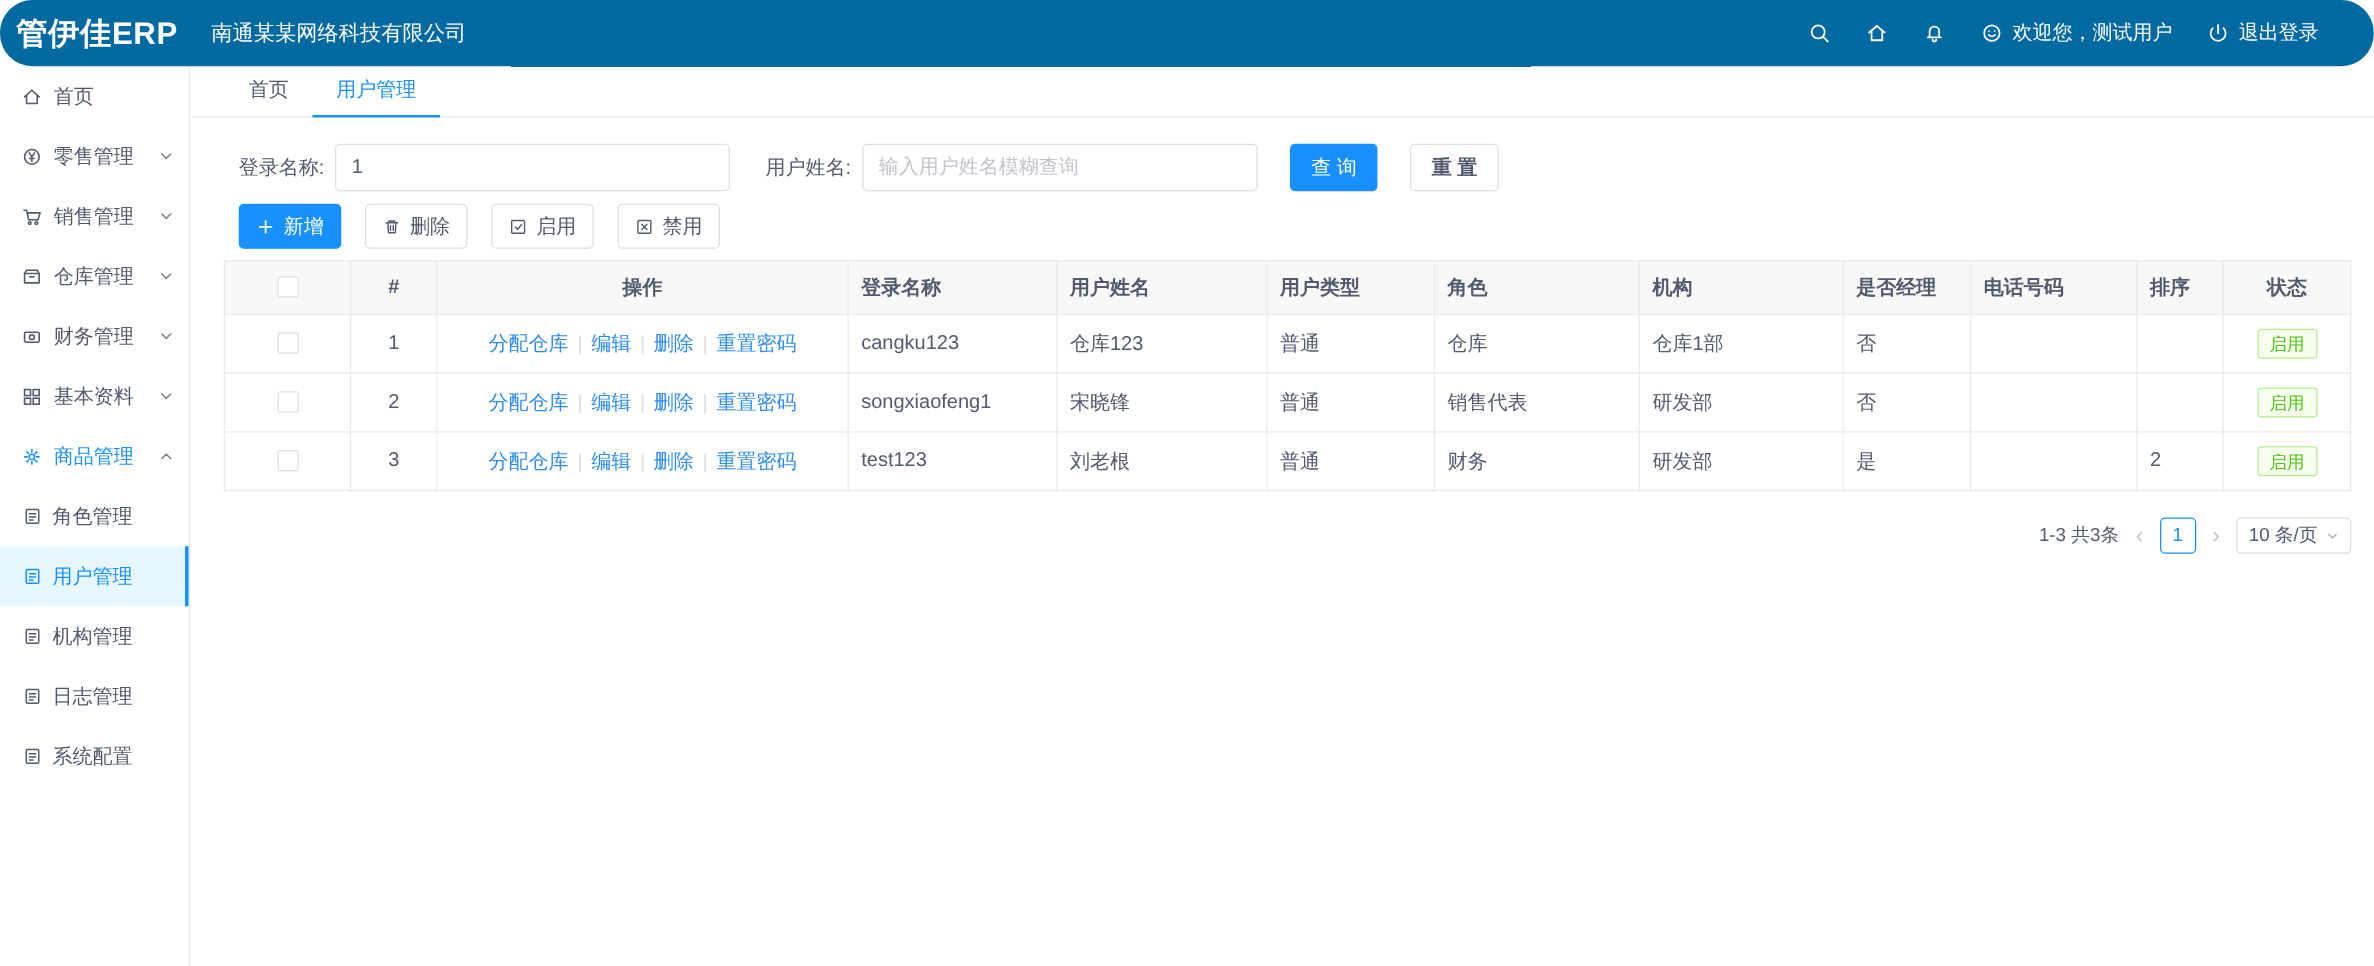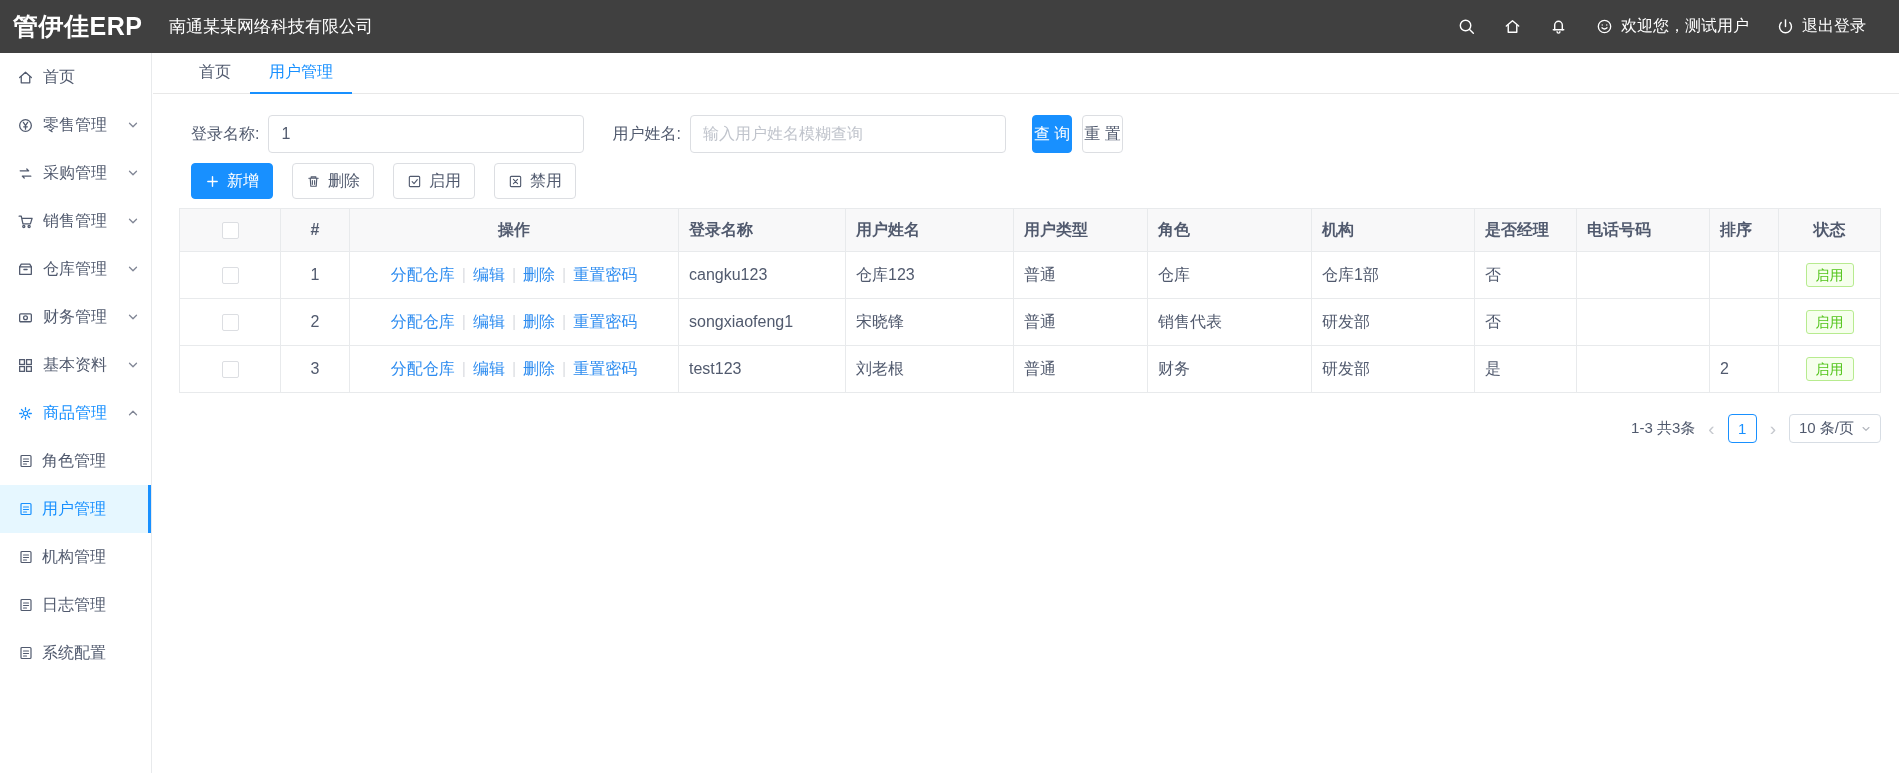--- a/index.html
+++ b/index.html
@@ -1,24 +1,24 @@
 <!DOCTYPE html>
 <html><head>
 <meta charset="utf-8">
 <style>
   * { margin:0; padding:0; box-sizing:border-box; }
   html,body { width:1899px; height:773px; }
   body { font-family:"Liberation Sans","DejaVu Sans",sans-serif; background:#fff; color:#515a6e; overflow:hidden; position:relative; }
   svg { display:block; }
 
   
-  .app-header { position:fixed; top:0; left:0; width:1899px; height:53px; background:#404040; display:flex; align-items:center; color:#fff; z-index:100; }
+  .app-header { position:fixed; top:0; left:0; width:1899px; height:53px; background:#0369a1; display:flex; align-items:center; color:#fff; z-index:100;border-radius:26px; }
   .logo { width:152px; flex:0 0 152px; font-size:25px; font-weight:bold; padding-left:13px; white-space:nowrap; letter-spacing:.5px; }
   .company { font-size:17px; margin-left:17px; white-space:nowrap; }
-  .header-right { margin-left:auto; display:flex; align-items:center; gap:27px; padding-right:33px; font-size:16px; }
+  .header-right { margin-left:auto; display:flex; align-items:center; gap:27px; padding-right:44px; font-size:16px; }
   .hicon { width:19px; height:19px; cursor:pointer; }
   .header-user, .header-logout { display:flex; align-items:center; gap:7px; cursor:pointer; white-space:nowrap; }
 
   
   .sidebar { position:fixed; top:53px; left:0; width:152px; height:720px; background:#fff; border-right:1px solid #e8eaec; overflow:hidden; z-index:50; }
   .menu-item { height:48px; display:flex; align-items:center; padding:0 12px 0 17px; font-size:16px; color:#515a6e; cursor:pointer; }
   .menu-item .mi-icon { width:17px; height:17px; margin-right:9px; flex:0 0 17px; }
   .menu-item .mi-label { white-space:nowrap; }
   .menu-item .chev { width:12px; height:12px; margin-left:auto; color:#808695; }
   .menu-item.active-parent { color:#1890ff; }
@@ -31,24 +31,24 @@
   .tabbar { height:41px; border-bottom:1px solid #e8e8e8; display:flex; align-items:stretch; padding-left:27px; }
   .tab { padding:0 19px; display:flex; align-items:center; font-size:16px; color:#515a6e; cursor:pointer; border-bottom:2px solid transparent; margin-bottom:-1px; }
   .tab.active { color:#1890ff; border-bottom-color:#1890ff; }
 
   .content { padding:0 18px 0 26px; }
   .filter-row { display:flex; align-items:center; margin:21px 0 0 12px; }
   .filter-label { font-size:16px; margin-right:9px; white-space:nowrap; }
   .text-input { width:316px; height:38px; border:1px solid #dcdee2; border-radius:4px; padding:0 12px; font-size:16px; color:#515a6e; outline:none; font-family:inherit; background:#fff; }
   .text-input::placeholder { color:#c0c4cc; }
   .gap-label { margin-left:28px; }
-  .btn { height:38px; display:inline-flex; align-items:center; justify-content:center; gap:7px; padding:0 1px; border:1px solid #dcdee2; background:#fff; color:#515a6e; font-size:16px; border-radius:4px; cursor:pointer; font-family:inherit; white-space:nowrap; }
+  .btn { height:38px; display:inline-flex; align-items:center; justify-content:center; gap:7px; padding:0 16px; border:1px solid #dcdee2; background:#fff; color:#515a6e; font-size:16px; border-radius:4px; cursor:pointer; font-family:inherit; white-space:nowrap; }
   .btn.primary { background:#1890ff; border-color:#1890ff; color:#fff; }
   .btn-search { margin-left:26px; }
-  .btn-reset { margin-left:10px; }
+  .btn-reset { margin-left:26px;font-weight:bold; }
 
   .toolbar { display:flex; align-items:flex-start; gap:19px; margin:10px 0 0 12px; }
   .toolbar .btn { height:36px; padding:0 13px; }
   .bicon { width:15px; height:15px; }
 
   
   .user-table { width:1702px; border-collapse:collapse; table-layout:fixed; margin-top:9px; background:#fff; }
   .user-table th { background:#f8f8f9; font-weight:bold; font-size:16px; color:#515a6e; height:43px; border:1px solid #e8eaec; padding:0 10px; text-align:left; white-space:nowrap; }
   .user-table td { height:47px; border:1px solid #e8eaec; font-size:16px; color:#515a6e; padding:0 10px; white-space:nowrap; overflow:hidden; background:#fff; }
   .col-center { text-align:center !important; }
@@ -119,34 +119,20 @@
     <span class="mi-label">首页</span>
   </div>
   <div class="menu-item">
     <span class="mi-icon">
         <svg viewBox="0 0 16 16" fill="none" stroke="currentColor" stroke-width="1.2" stroke-linecap="round">
           <circle cx="8" cy="8" r="5.5"></circle>
           <path d="M6 5l2 3 2-3M8 8v3.5M6.3 9.2h3.4"></path>
         </svg>
       </span>
     <span class="mi-label">零售管理</span>
-    <span class="chev">
-        <svg viewBox="0 0 12 12" fill="none" stroke="currentColor" stroke-width="1.3" stroke-linecap="round" stroke-linejoin="round">
-          <path d="M2.5 4.2L6 7.7l3.5-3.5"></path>
-        </svg>
-      </span>
-  </div>
-  <div class="menu-item">
-    <span class="mi-icon">
-        <svg viewBox="0 0 16 16" fill="none" stroke="currentColor" stroke-width="1.2" stroke-linecap="round" stroke-linejoin="round">
-          <path d="M3 5.5h8L9.2 3.7"></path>
-          <path d="M13 10.5H5l1.8 1.8"></path>
-        </svg>
-      </span>
-    <span class="mi-label">采购管理</span>
     <span class="chev">
         <svg viewBox="0 0 12 12" fill="none" stroke="currentColor" stroke-width="1.3" stroke-linecap="round" stroke-linejoin="round">
           <path d="M2.5 4.2L6 7.7l3.5-3.5"></path>
         </svg>
       </span>
   </div>
   <div class="menu-item">
     <span class="mi-icon">
         <svg viewBox="0 0 16 16" fill="none" stroke="currentColor" stroke-width="1.2" stroke-linecap="round" stroke-linejoin="round">
           <path d="M2 3h2l1.6 7.2h7L14.2 5H4.6"></path>

